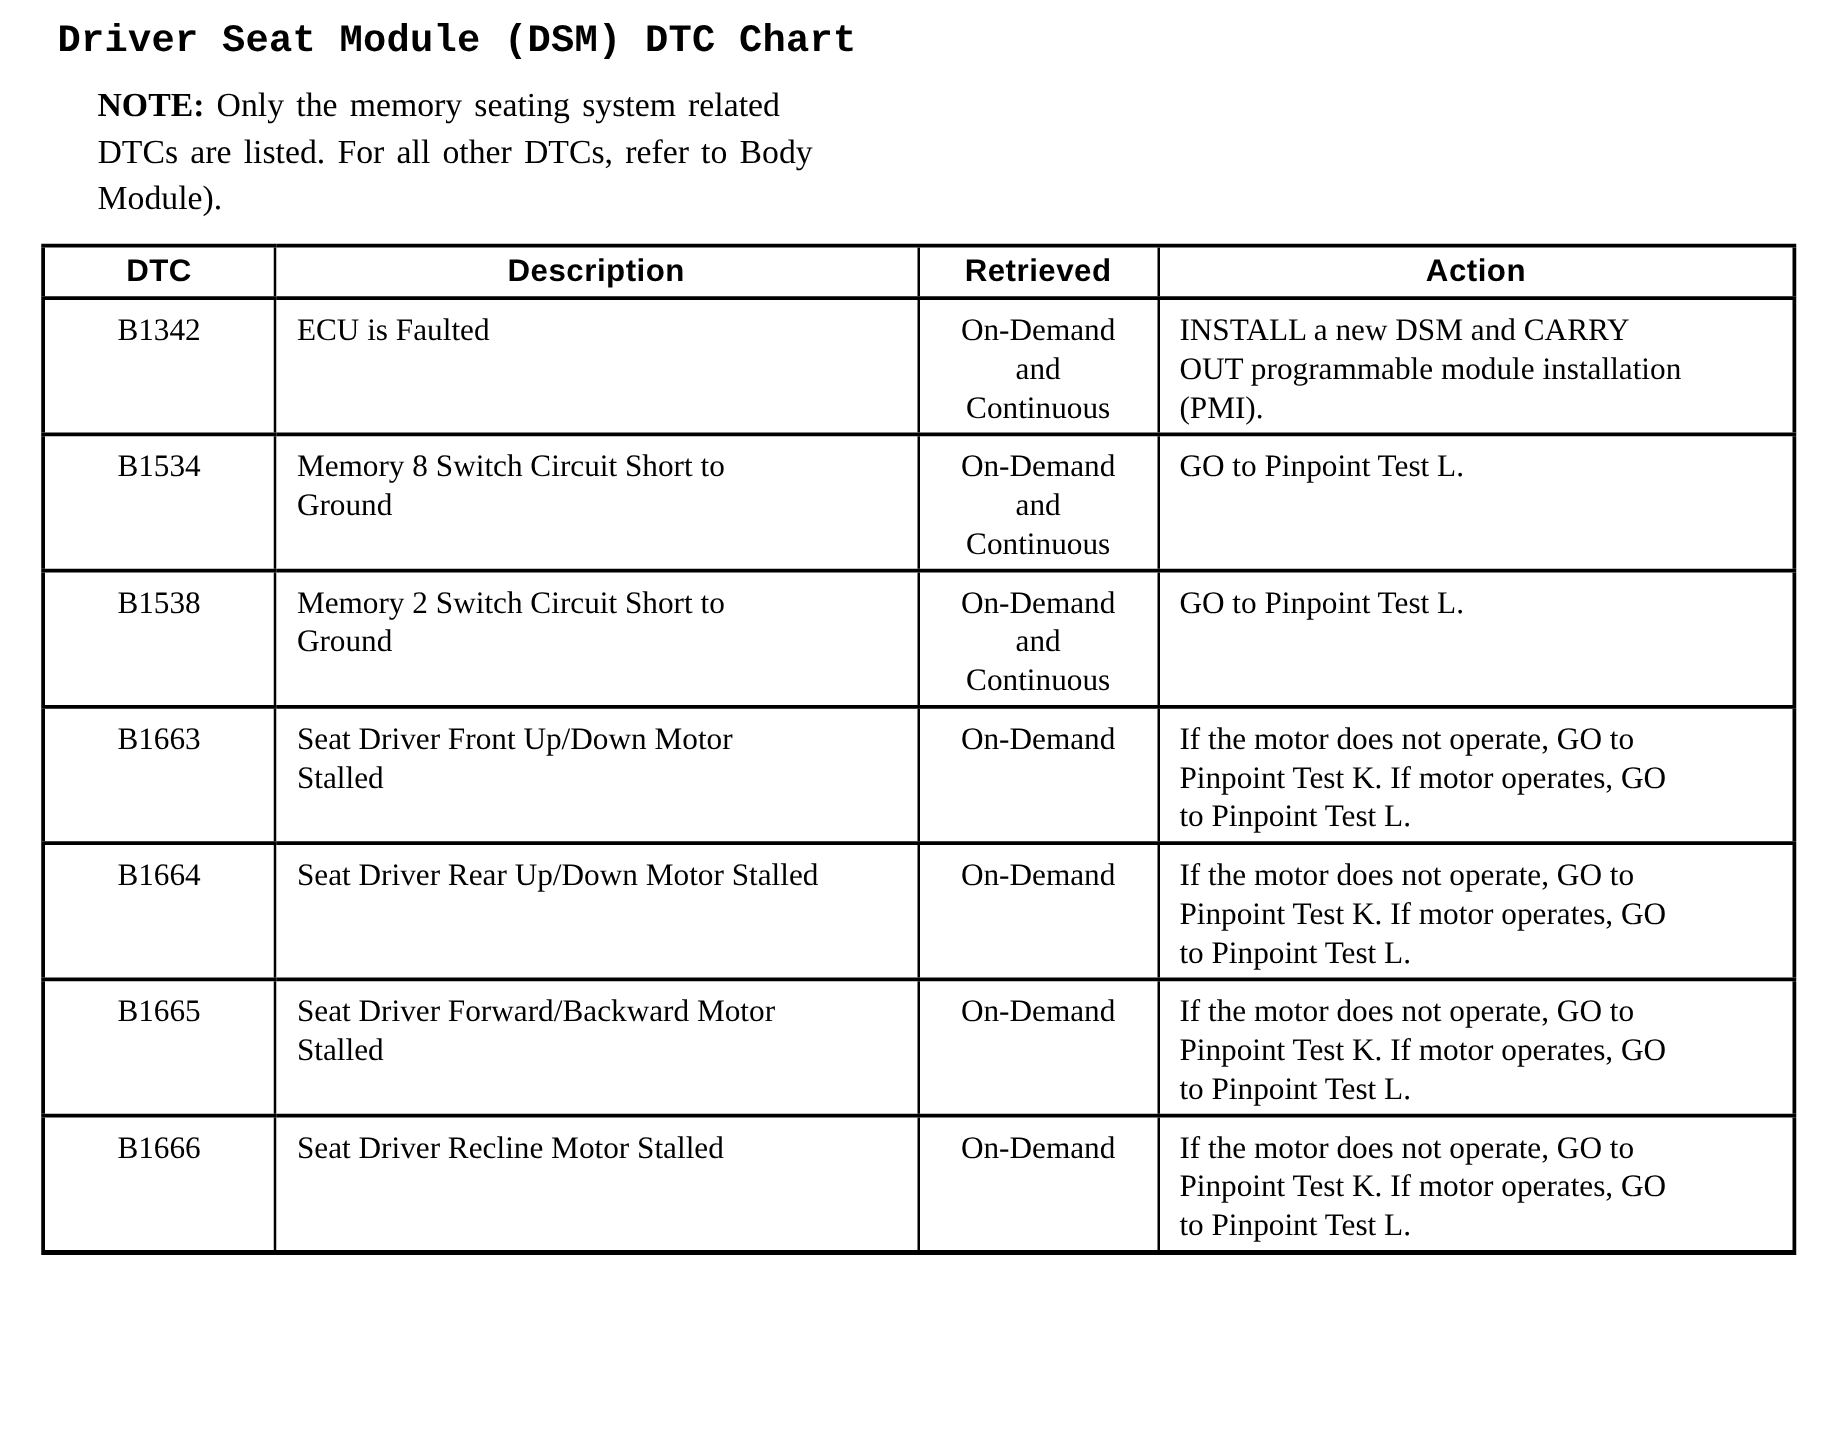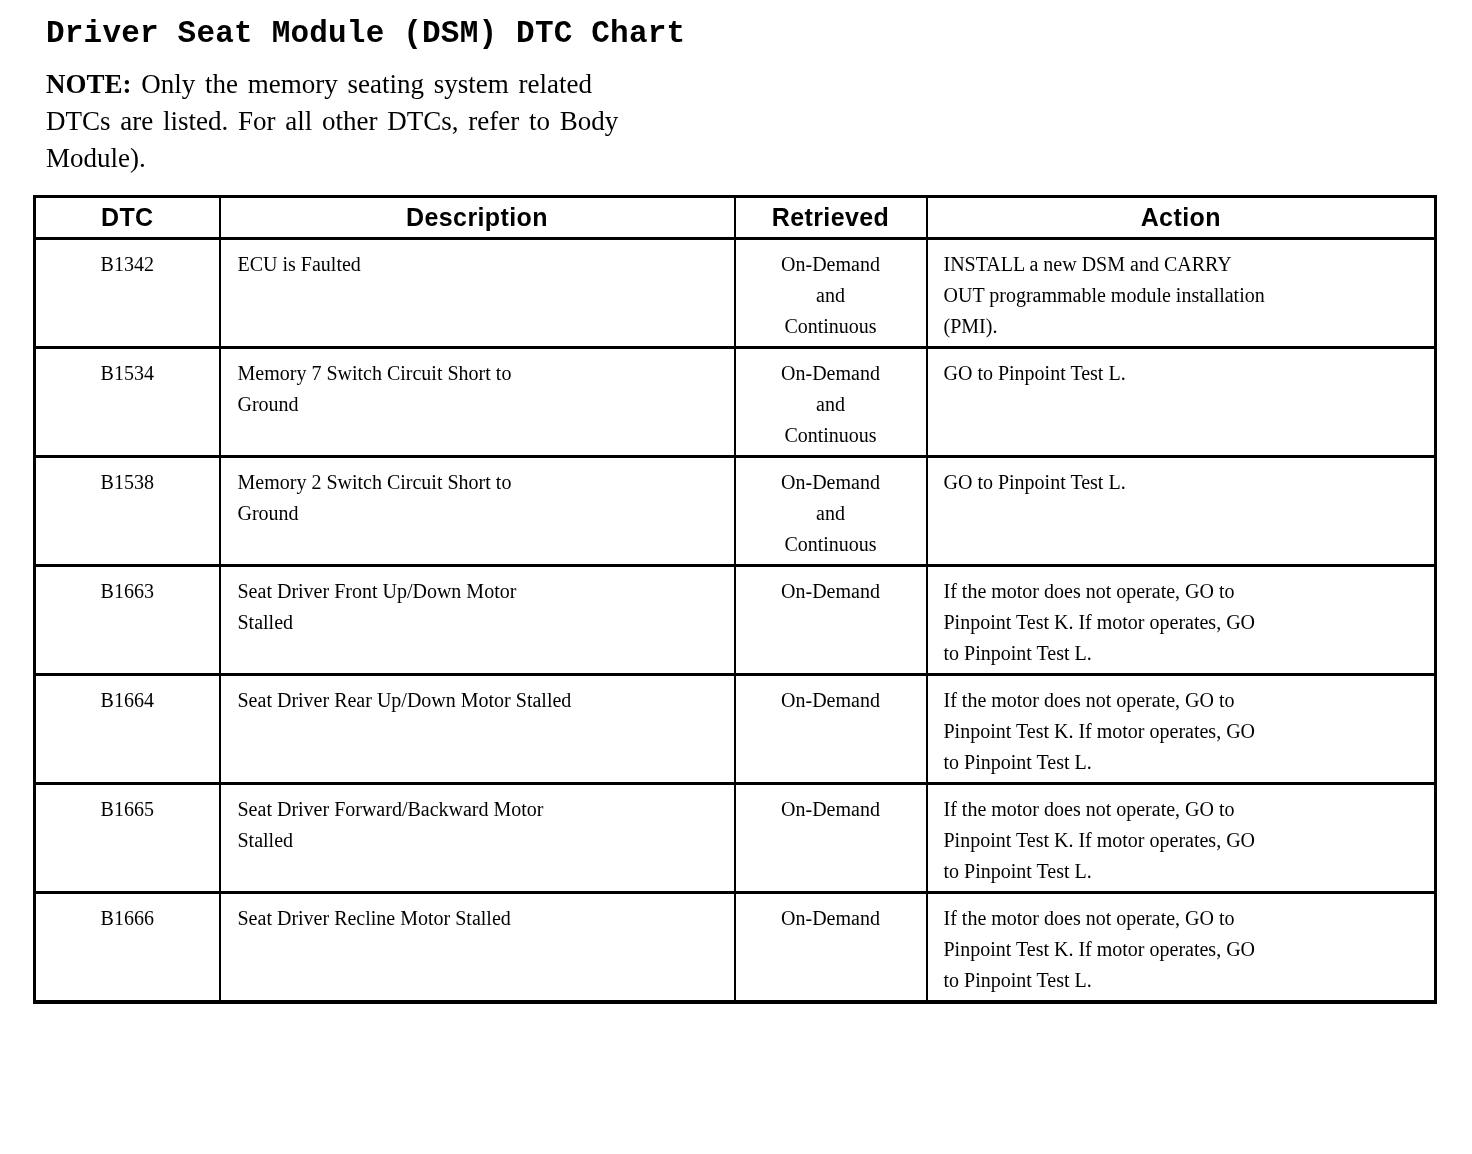--- a/index.html
+++ b/index.html
@@ -23,20 +23,21 @@
     letter-spacing: 0.2px;
   }
   .note {
     margin: 14px 0 0 46px;
     font-size: 27px;
     line-height: 37px;
   }
   .note-line {
     white-space: nowrap;
     word-spacing: 3px;
+    margin-left: 32px;
   }
   .note-label {
     font-weight: bold;
   }
   table.dtc-table {
     margin: 18px 0 0 33px;
     width: 1401px;
     border-collapse: collapse;
     table-layout: fixed;
     border: 3px solid #000000;
@@ -58,21 +59,21 @@
     letter-spacing: 0.4px;
     text-align: center;
     vertical-align: middle;
     padding: 2px 4px;
   }
   .dtc-table tbody tr {
     height: 105px;
   }
   .dtc-table td {
     vertical-align: top;
-    font-size: 20px;
+    font-size: 25px;
     line-height: 31px;
     white-space: pre-line;
     padding: 9px 12px 4px 12px;
   }
   td.c-dtc {
     text-align: center;
   }
   td.c-desc {
     padding-left: 17px;
     padding-right: 16px;
@@ -119,21 +120,21 @@
       <td class="c-desc">ECU is Faulted</td>
       <td class="c-retr">On-Demand
 and
 Continuous</td>
       <td class="c-act">INSTALL a new DSM and CARRY
 OUT programmable module installation
 (PMI).</td>
     </tr>
     <tr>
       <td class="c-dtc">B1534</td>
-      <td class="c-desc">Memory 7 Switch Circuit Short to
+      <td class="c-desc">Memory 8 Switch Circuit Short to
 Ground</td>
       <td class="c-retr">On-Demand
 and
 Continuous</td>
       <td class="c-act">GO to Pinpoint Test L.</td>
     </tr>
     <tr>
       <td class="c-dtc">B1538</td>
       <td class="c-desc">Memory 2 Switch Circuit Short to
 Ground</td>

